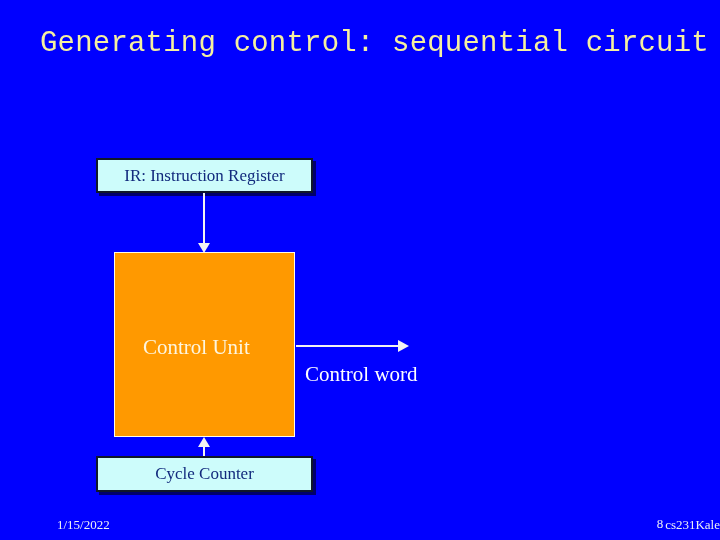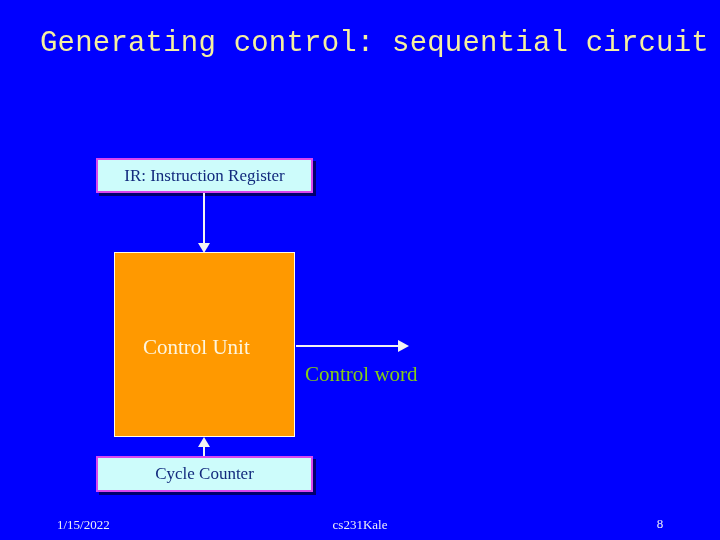--- a/index.html
+++ b/index.html
@@ -32,21 +32,21 @@
     line-height: 36px;
     letter-spacing: 0.2px;
     white-space: nowrap;
     font-family: Liberation Mono, monospace;
   }
 
   
   .lightbox {
     position: absolute;
     background: #cdfcfb;
-    border: 2px solid #d946ef;
+    border: 2px solid #0f172a;
     box-sizing: border-box;
     box-shadow: 3px 3px 0 rgba(0, 0, 60, 0.75);
     color: #122a7d;
     font-size: 17px;
     display: flex;
     align-items: center;
     justify-content: center;
     white-space: nowrap;
   }
 
@@ -83,21 +83,21 @@
     font-size: 21px;
     line-height: 26px;
     white-space: nowrap;
   }
 
   
   #control-word-label {
     position: absolute;
     left: 305px;
     top: 361px;
-    color: #84cc16;
+    color: #ffffff;
     font-size: 21px;
     line-height: 26px;
     white-space: nowrap;
   }
 
   
   .arrow-line-v {
     position: absolute;
     width: 2px;
     background: #f2f2f2;
@@ -163,21 +163,21 @@
     text-align: right;
   }
   #footer-date {
     left: 57px;
     top: 516px;
   }
   #footer-center {
     left: 0;
     top: 516px;
     width: 720px;
-    text-align: center;
+    text-align: right;
   }
   #footer-page {
     left: 648px;
     top: 515px;
     width: 24px;
     text-align: center;
   }
 </style>
 </head>
 <body>

